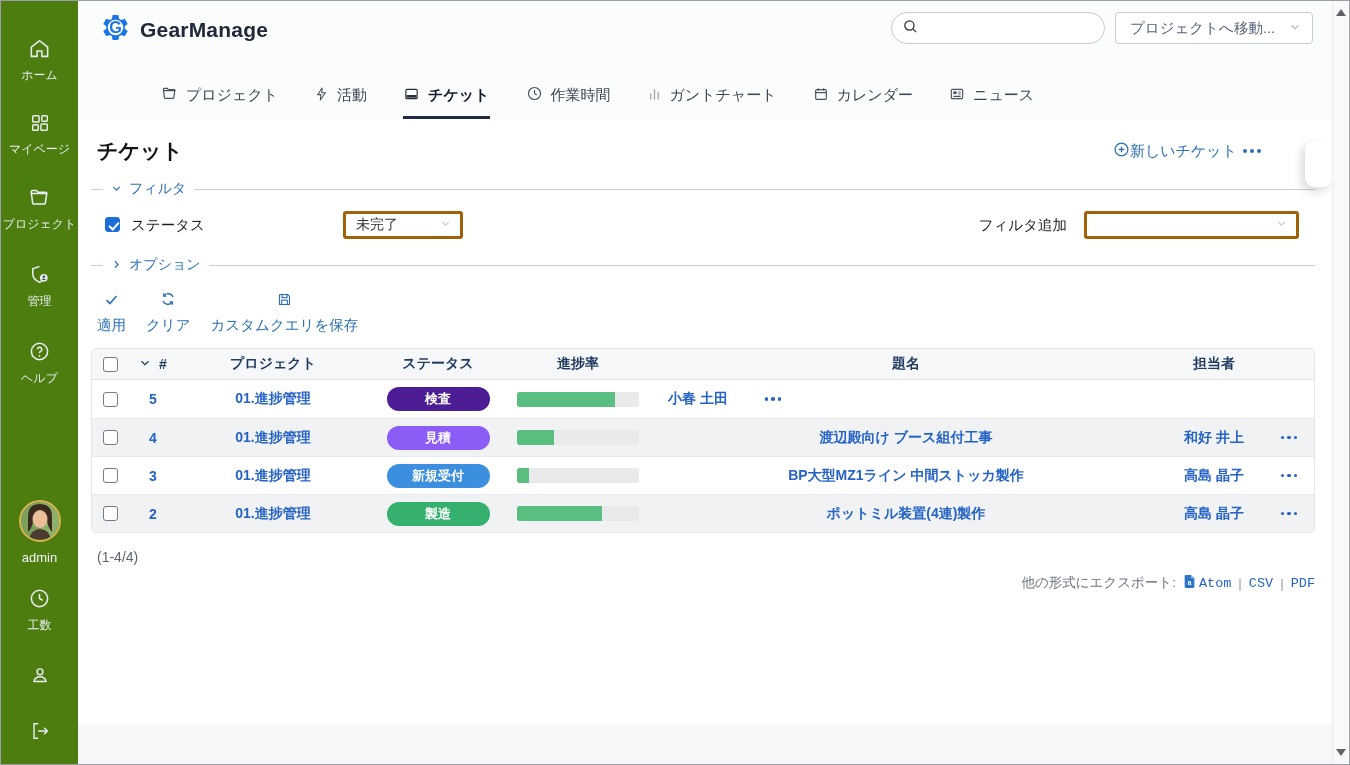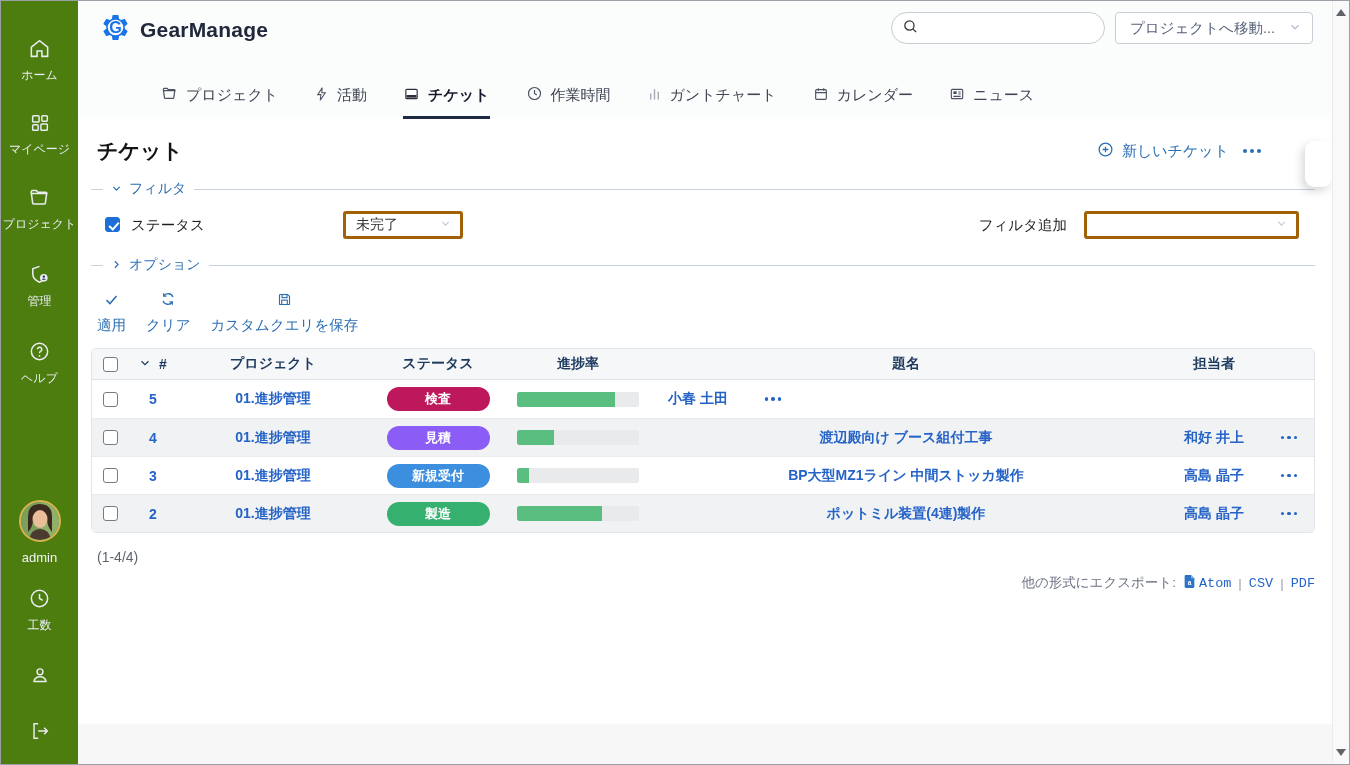--- a/index.html
+++ b/index.html
@@ -27,21 +27,21 @@
   .goto-select { position:absolute; left:1037px; top:11px; width:198px; height:32px; border:1px solid #C7CDD4; border-radius:4px; background:#fff; color:#56627A; font-size:14.5px; display:flex; align-items:center; justify-content:space-between; padding:0 10px 0 14px; cursor:pointer; }
   .tabs { position:absolute; left:83px; bottom:0; display:flex; gap:36px; }
   .tab { display:flex; align-items:center; gap:8px; padding-bottom:11px; font-size:15px; color:#3E4553; border-bottom:3px solid transparent; cursor:pointer; }
   .tab.active { color:#14192B; font-weight:bold; border-bottom-color:#1F2B45; }
   .tab svg { flex:none; }
 
   
   .content { position:absolute; left:77px; top:118px; right:17px; bottom:40px; background:#fff; padding:12px 17px 0 13px; }
   .page-head { display:flex; justify-content:space-between; align-items:center; margin-left:6px; margin-top:6px; }
   .page-title { font-size:21px; font-weight:bold; color:#141414; }
-  .new-ticket { display:flex; align-items:center; gap:8px; color:#2B6FB4; font-size:15px; margin-right:54px; cursor:pointer; }
+  .new-ticket { display:flex; align-items:center; color:#2B6FB4; font-size:15px; margin-right:54px; cursor:pointer; }
   .new-ticket .lbl { cursor:pointer; }
   .more-dots { display:flex; gap:3px; margin-left:6px; cursor:pointer; }
   .more-dots i { width:4px; height:4px; border-radius:50%; background:#2B6FB4; }
 
   .legend-row { display:flex; align-items:center; margin-top:15px; }
   .legend-row .dash { width:12px; height:1px; background:#C9D2DC; }
   .legend-row .legend-label { display:flex; align-items:center; gap:7px; color:#2B6FB4; font-size:14px; padding:0 8px; cursor:pointer; }
   .legend-row .line { flex:1; height:1px; background:#C9D2DC; }
 
   .filter-row { position:relative; height:30px; margin-top:13px; }
@@ -380,21 +380,21 @@
         <span class="c c-check">
             <span class="cb"></span>
           </span>
         <span class="c c-id">
             <a class="blue-link">5</a>
           </span>
         <span class="c c-project">
             <a class="blue-link">01.進捗管理</a>
           </span>
         <span class="c c-status">
-            <span class="pill" style="background: #be185d;">検査</span>
+            <span class="pill" style="background: #4c1d95;">検査</span>
           </span>
         <span class="c c-progress">
             <span class="prog">
               <span class="prog-fill" style="width: 80%; background: rgb(90, 190, 128);"></span>
               <span class="prog-label">80%</span>
             </span>
           </span>
         <span class="c c-assignee">
             <a class="blue-link">小春 土田</a>
           </span>

